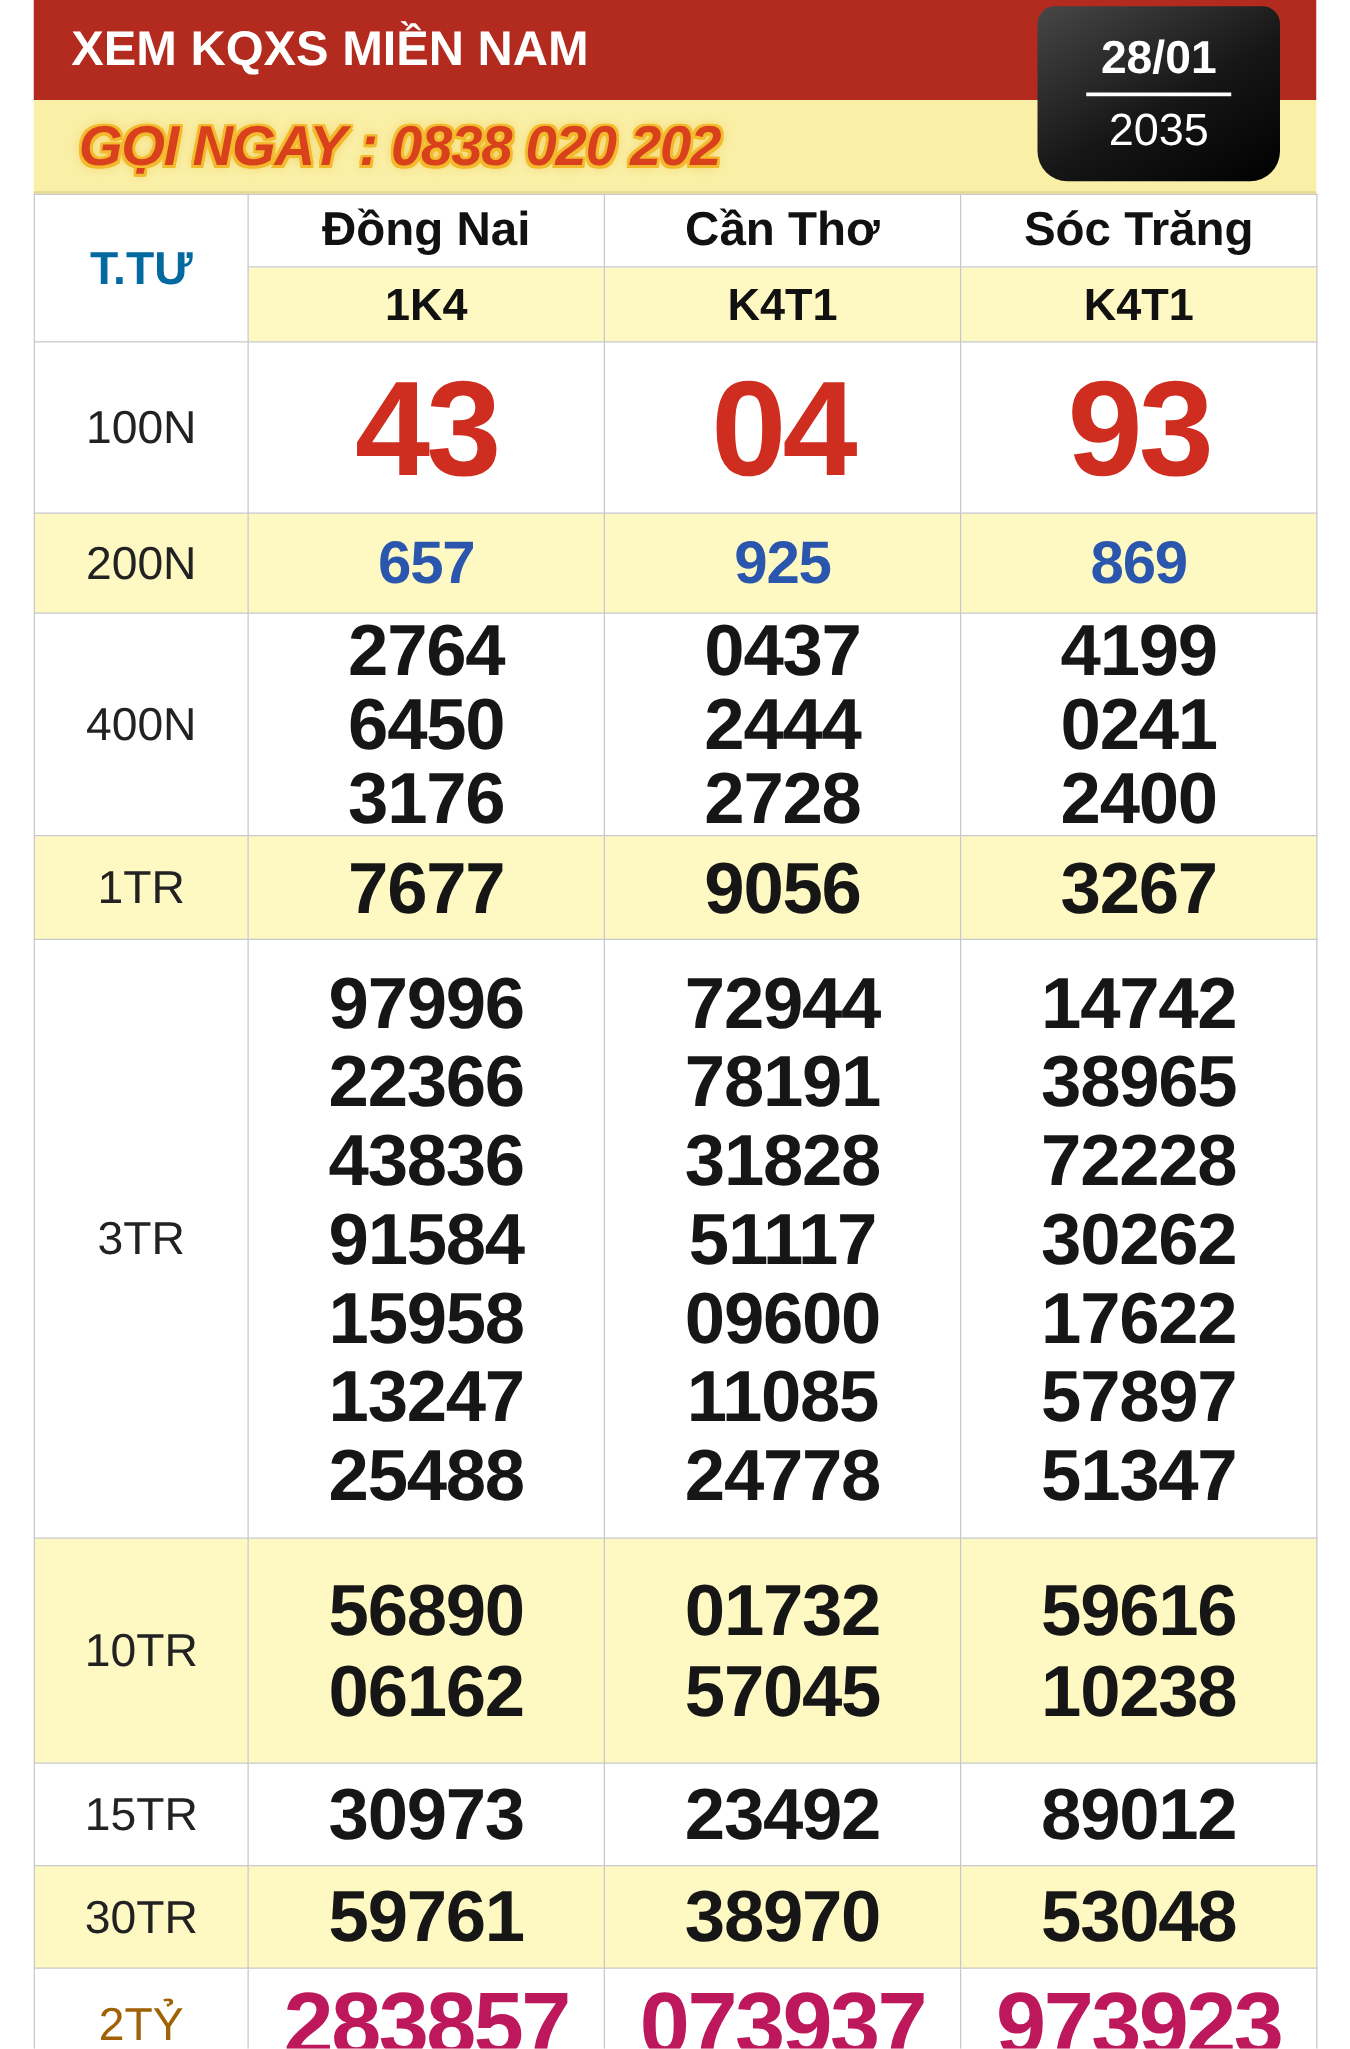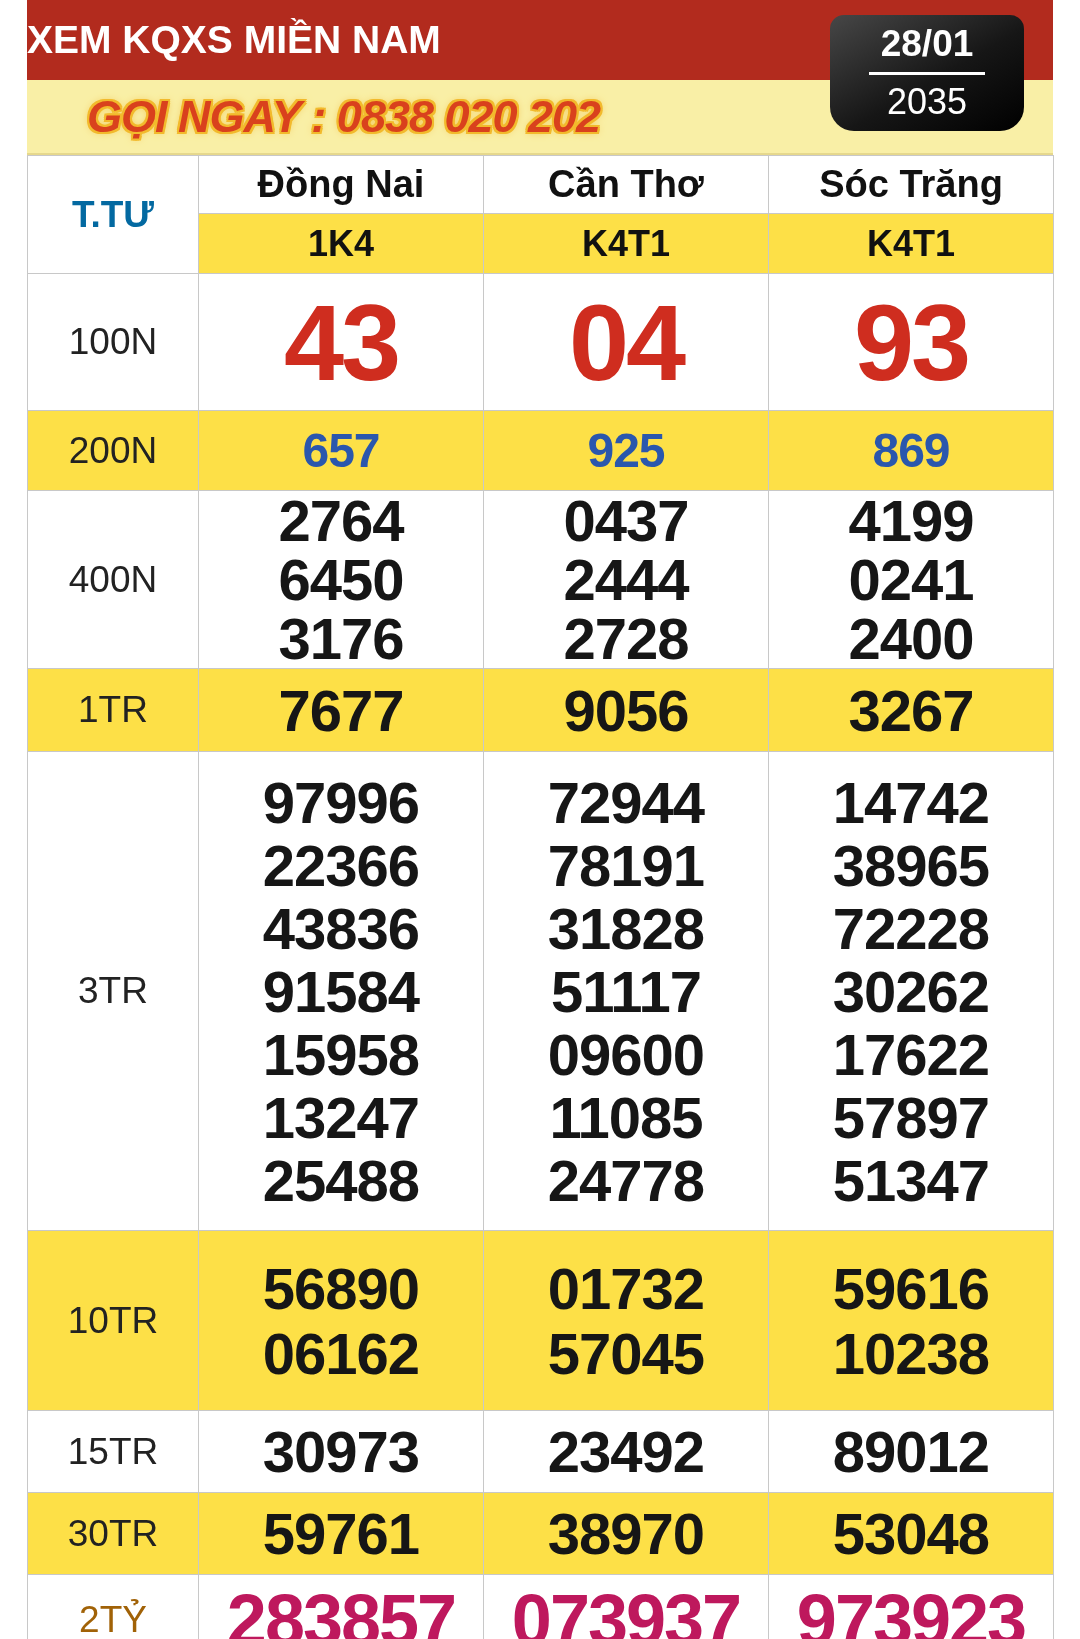--- a/index.html
+++ b/index.html
@@ -10,44 +10,45 @@
     background:#ffffff;
     overflow:hidden;
     font-family:"Liberation Sans","DejaVu Sans",sans-serif;
   }
   .content { margin:0 27px; width:1026px; }
 
   
   .top-bar {
     height:80px; background:#b22b1e;
     display:flex; align-items:center;
+    padding-left:30px;
   }
   .top-bar .title {
     color:#ffffff; font-weight:bold; font-size:39px; letter-spacing:0px;
   }
   .hotline-bar {
     height:75px; background:#f9efa6;
     display:flex; align-items:center;
-    padding-left:60px;
+    padding-left:36px;
     border-bottom:2px solid #e6d88d;
   }
   .hotline {
     font-size:45px; font-weight:bold; font-style:italic;
     color:#d9411d; letter-spacing:-1px;
     text-shadow:
       2px 2px 0 #f2ba2c, -2px -2px 0 #f2ba2c,
       2px -2px 0 #f2ba2c, -2px 2px 0 #f2ba2c,
       0 2px 0 #f2ba2c, 0 -2px 0 #f2ba2c,
       2px 0 0 #f2ba2c, -2px 0 0 #f2ba2c,
       0 0 9px #f0c04a;
     cursor:pointer;
   }
   .date-box {
-    position:absolute; top:15px; left:830px;
-    width:194px; height:116px;
+    position:absolute; top:5px; left:830px;
+    width:194px; height:140px;
     background:linear-gradient(150deg,#474747 0%,#161616 55%,#000000 100%);
     border-radius:14px 14px 24px 24px;
     display:flex; flex-direction:column; align-items:center; justify-content:center;
     z-index:3; cursor:pointer;
   }
   .date-day { color:#fff; font-size:37px; font-weight:bold; line-height:1.1; }
   .date-divider { width:116px; border-top:3px solid #ffffff; margin:7px 0; }
   .date-year { color:#fff; font-size:36px; font-weight:normal; line-height:1.1; }
 
   
@@ -56,21 +57,21 @@
     background:#fff;
   }
   table.kqxs td {
     border:1px solid #c8c8c8;
     text-align:center; vertical-align:middle;
     padding:0; overflow:hidden;
   }
   col.c-label { width:171px; }
   col.c-prov  { width:285px; }
 
-  tr.gray td { background:#fde047; }
+  tr.gray td { background:#fef9c3; }
   .lbl { font-size:37px; color:#222222; font-weight:normal; }
   .day-label { font-weight:bold; font-size:37px; color:#0369a1;margin-top:42px; }
   .prov-name { font-weight:bold; font-size:38px; color:#111111; }
   .code { font-weight:bold; font-size:36px; color:#111111; }
 
   .num { font-weight:bold; color:#161616; font-size:58px; letter-spacing:-1px; }
   .line { display:block; }
 
   tr.r-province td { height:58px; }
   tr.r-codes    td { height:60px; }

